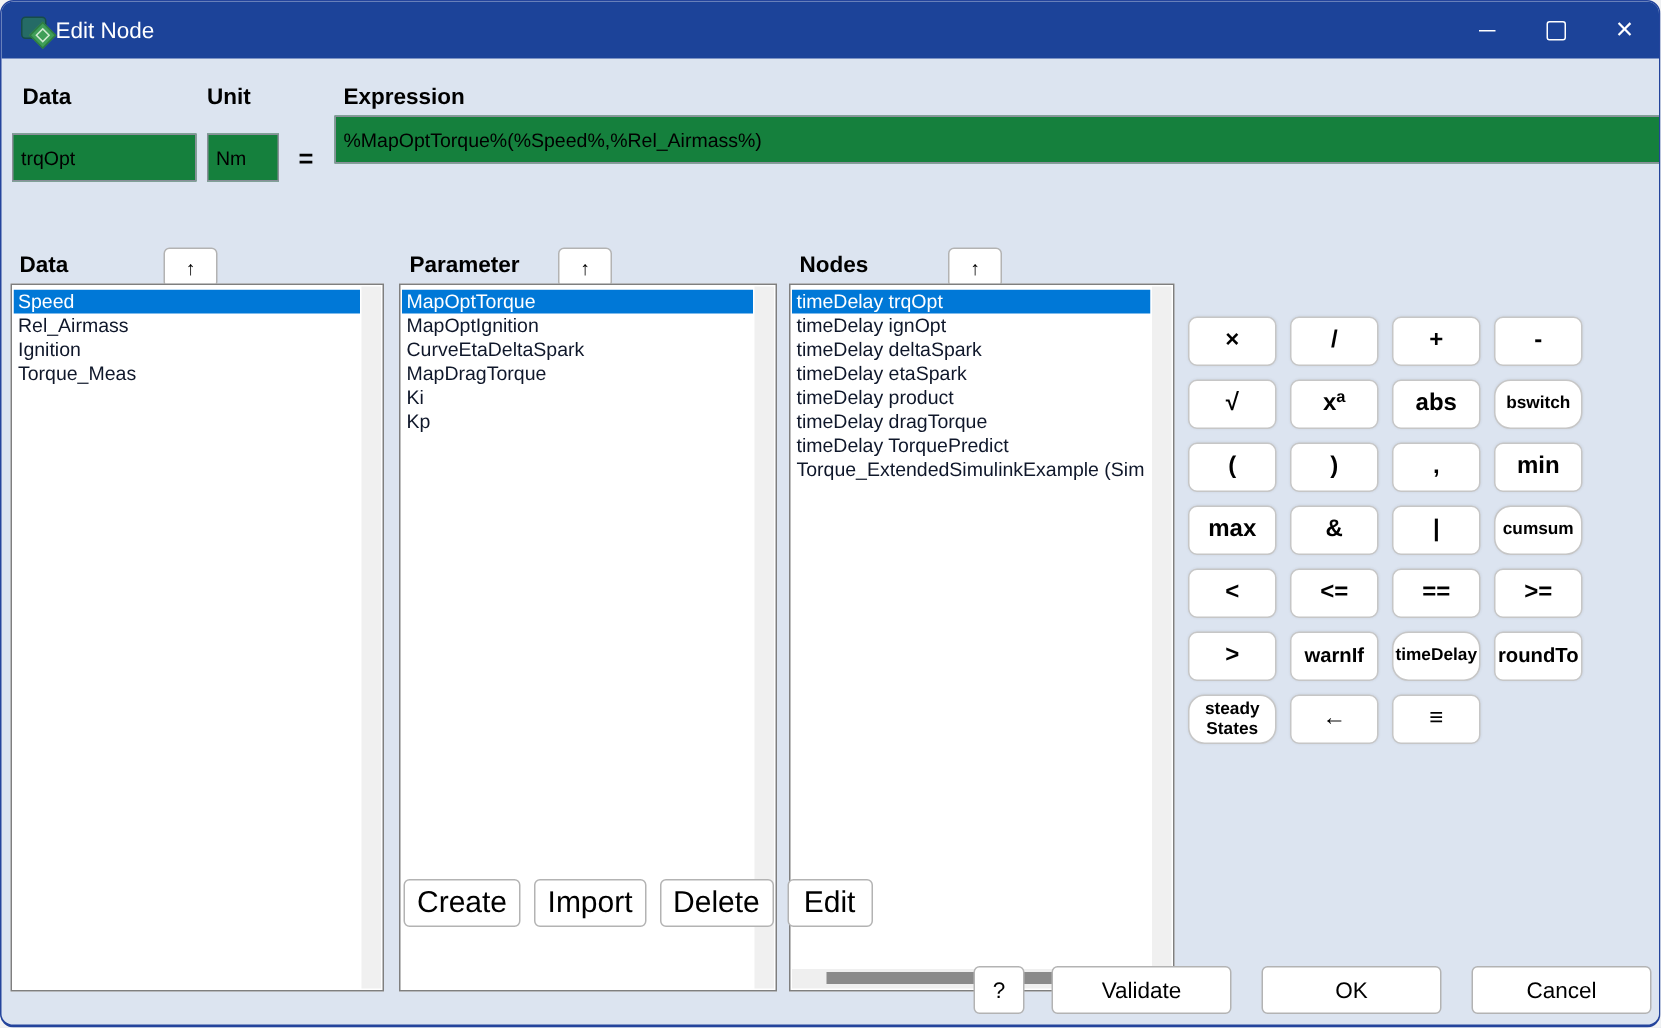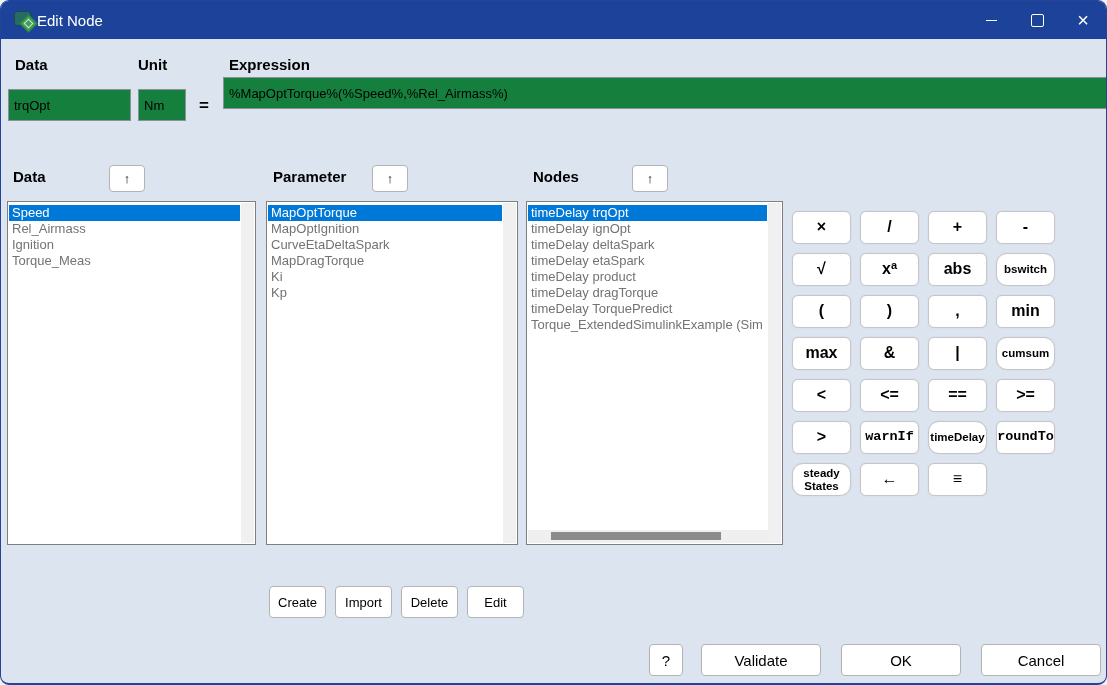--- a/index.html
+++ b/index.html
@@ -33,46 +33,46 @@
   .in-unit{left:137px;top:88px;width:48px;}
   .in-expr{left:222px;top:76px;width:934px;}
   .equals{position:absolute;left:198px;top:95px;font-size:17px;font-weight:bold;}
   
   .list-label{position:absolute;top:167px;font-size:15px;font-weight:bold;}
   .lbl-data{left:12px;} .lbl-param{left:272px;} .lbl-nodes{left:532px;}
   .sort-btn{position:absolute;top:164px;width:36px;height:27px;background:#fff;
     border:1px solid #b3b3b3;border-radius:4px;font-size:13px;line-height:25px;
     text-align:center;padding:0;cursor:pointer;}
   .sort-data{left:108px;} .sort-param{left:371px;} .sort-nodes{left:631px;}
-  .panel{position:absolute;top:200px;height:344px;box-sizing:border-box;background:#fff;
+  .panel{position:absolute;top:188px;height:472px;box-sizing:border-box;background:#fff;
     border:1px solid #7f7f7f;}
   .panel-data{left:6px;width:249px;}
   .panel-param{left:265px;width:252px;}
   .panel-nodes{left:525px;width:257px;}
   .vtrack{position:absolute;top:1px;right:1px;bottom:1px;width:13px;background:#f0f0f0;}
   .htrack{position:absolute;left:1px;right:14px;bottom:1px;height:13px;background:#efefef;}
   .hthumb{position:absolute;left:23px;bottom:3px;width:170px;height:8px;background:#8a8a8a;}
   .list-items{position:absolute;left:1px;top:3px;right:15px;bottom:2px;overflow:hidden;}
   .panel-nodes .list-items{bottom:15px;}
   .list-item{font-size:13px;line-height:16px;height:16px;padding-left:3px;white-space:nowrap;
-    color:#737373;cursor:default;}
+    color:#0f172a;cursor:default;}
   .list-item.selected{background:#0078d7;color:#fff;}
   
   .op-pad{position:absolute;left:791px;top:210px;display:flex;flex-direction:column;gap:9px;}
   .op-row{display:flex;gap:9px;}
   .op{width:59px;height:33px;box-sizing:border-box;background:#fff;border:1px solid #c6c6c6;
     border-radius:6px;font-family:"Liberation Sans",sans-serif;font-weight:bold;color:#000;
     display:flex;align-items:center;justify-content:center;cursor:pointer;
     white-space:pre-line;line-height:1.05;box-shadow:0 0 2px rgba(0,0,0,0.07);padding:0;}
-  .op-lg{font-size:16px;} .op-md{font-size:13.5px;font-family:Liberation Mono, monospace;} .op-sm{font-size:11.5px;border-radius:11px;}
+  .op-lg{font-size:16px;} .op-md{font-size:13.5px;} .op-sm{font-size:11.5px;border-radius:11px;}
   .op sup{font-size:11px;line-height:0;transform:translateY(-5px);}
   
   .list-actions{position:absolute;left:268px;top:585px;display:flex;gap:9px;}
   .act-btn{min-width:57px;height:32px;box-sizing:border-box;background:#fff;border:1px solid #b3b3b3;
-    border-radius:4px;font-family:"Liberation Sans",sans-serif;font-size:13px;color:#000;
+    border-radius:4px;font-family:"Liberation Sans",sans-serif;font-size:20px;color:#000;
     padding:0 8px;cursor:pointer;}
   .dlg-btn{position:absolute;top:643px;height:32px;box-sizing:border-box;background:#fff;
     border:1px solid #b3b3b3;border-radius:4px;font-family:"Liberation Sans",sans-serif;
     font-size:15px;color:#000;cursor:pointer;padding:0;}
   .dlg-0{left:648px;width:34px;}
   .dlg-1{left:700px;width:120px;}
   .dlg-2{left:840px;width:120px;}
   .dlg-3{left:980px;width:120px;}
 </style>
 </head>

